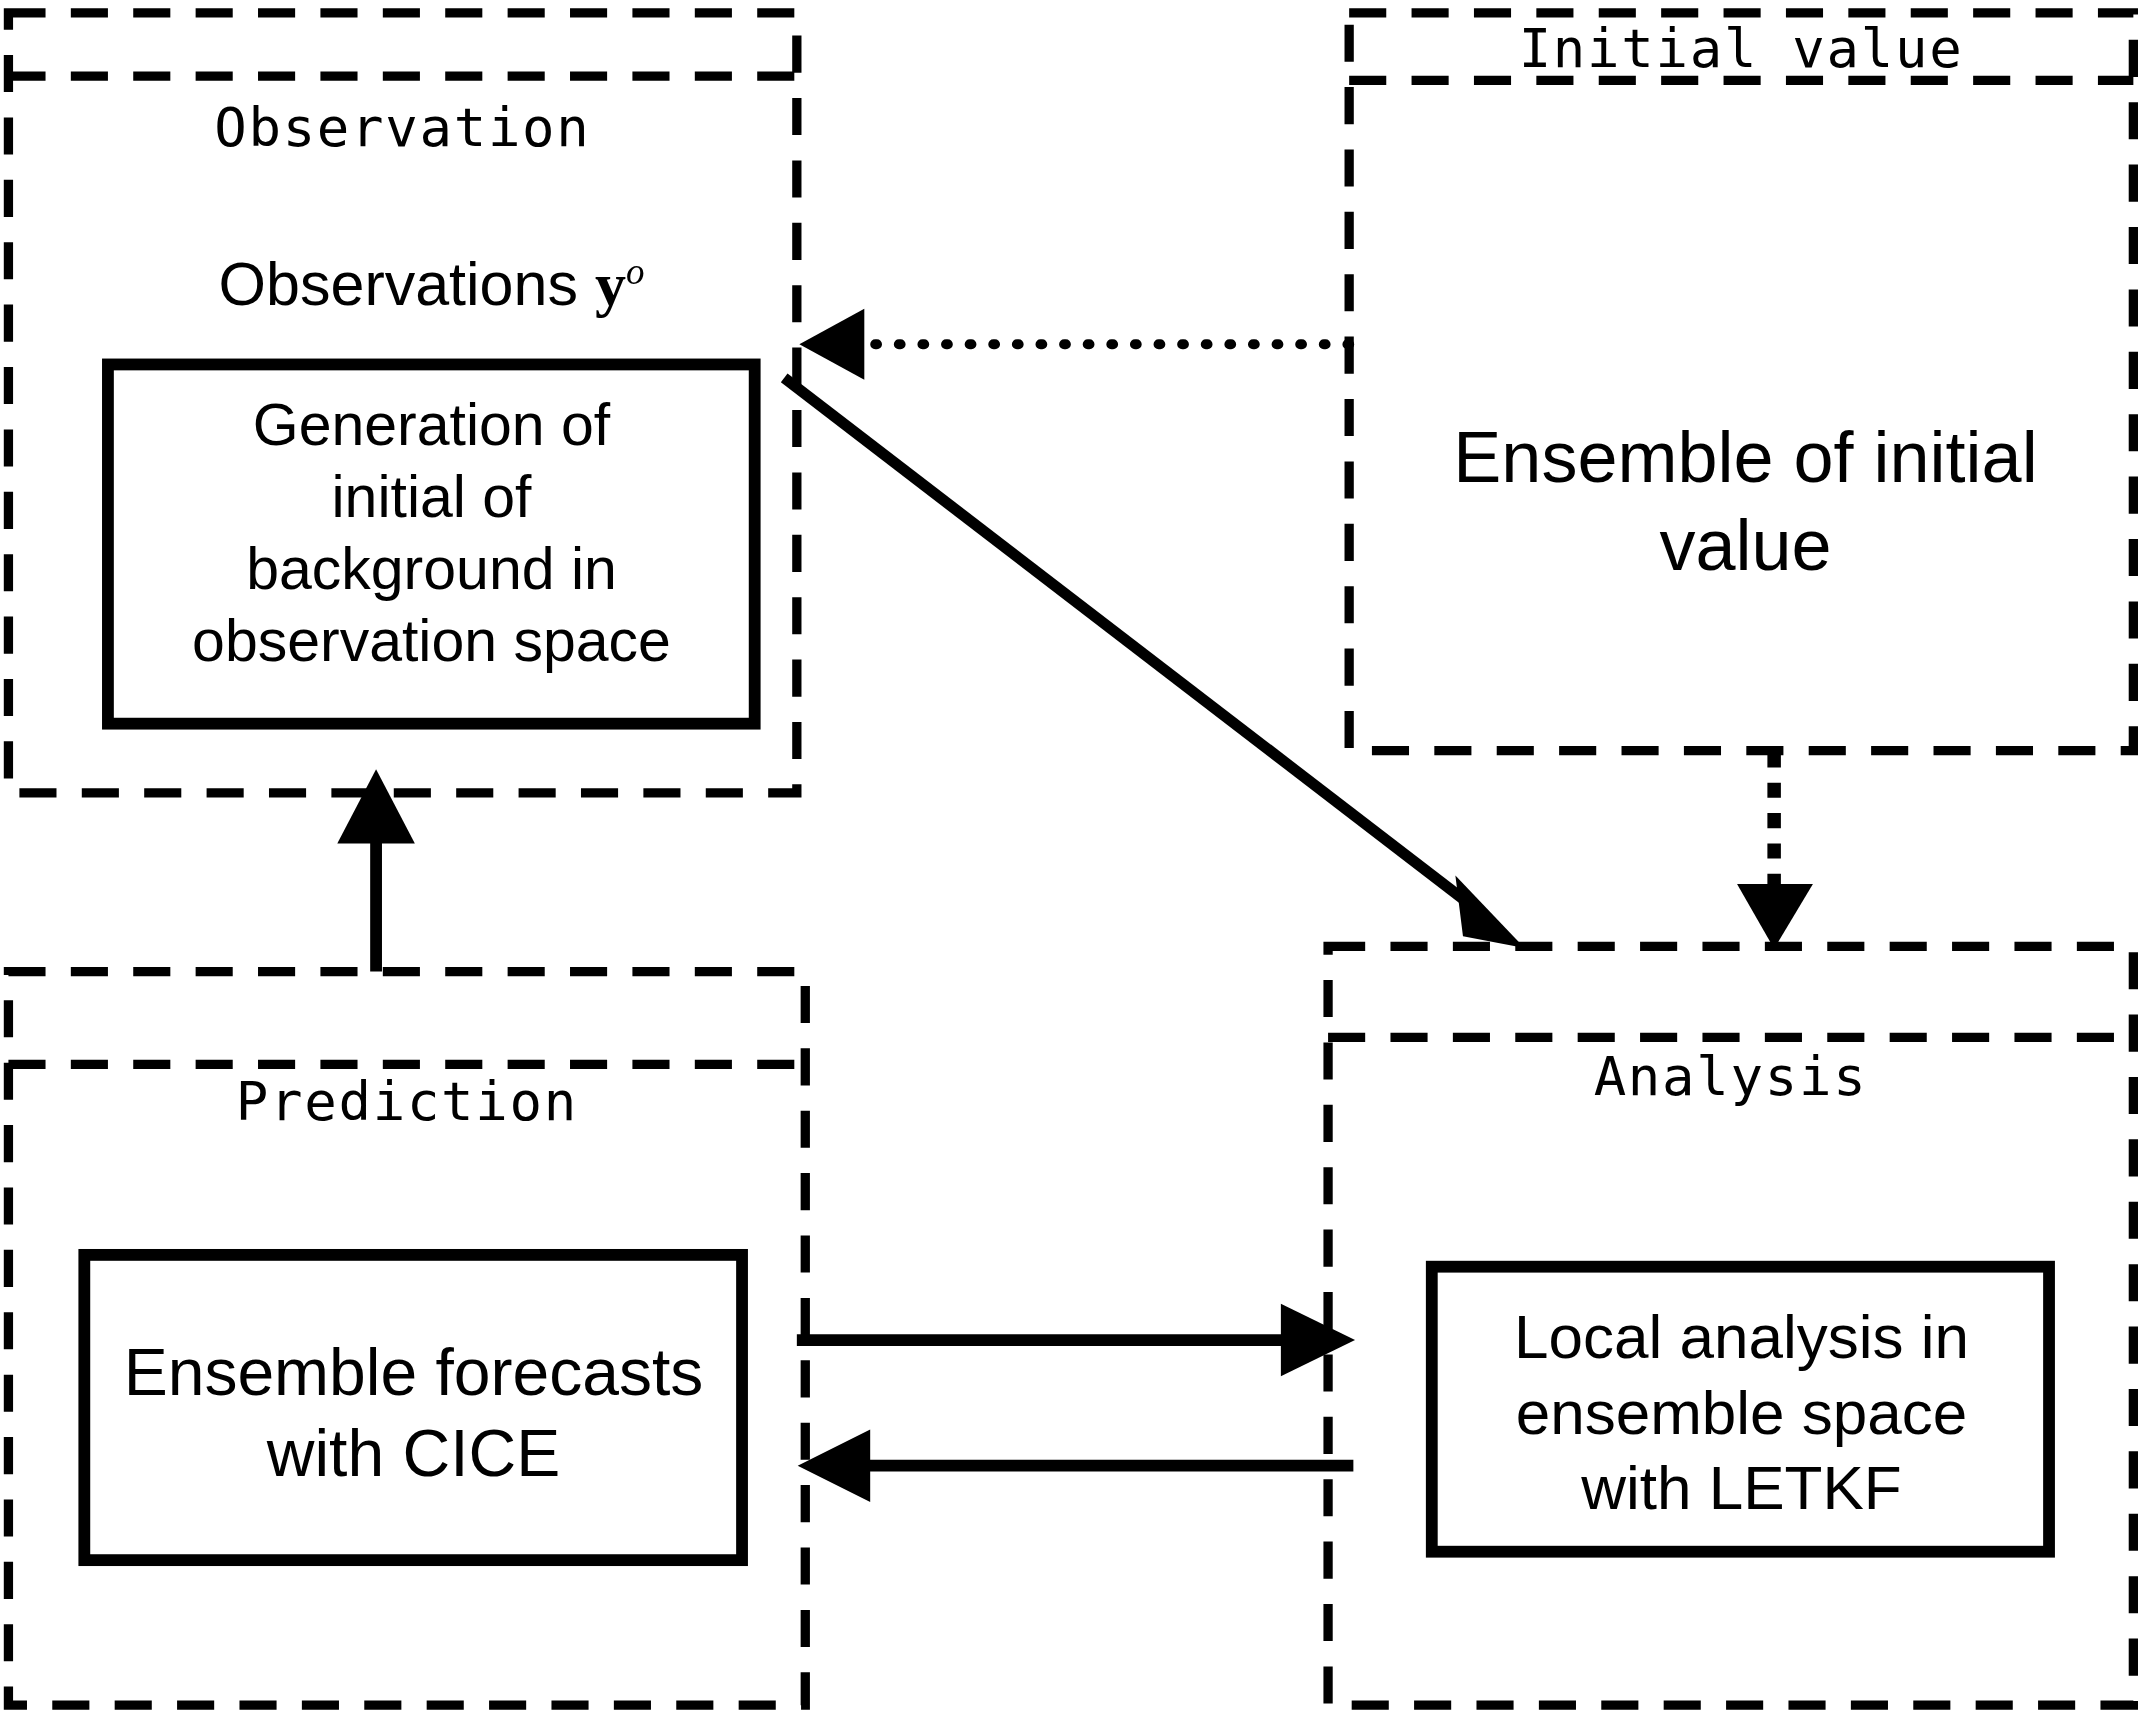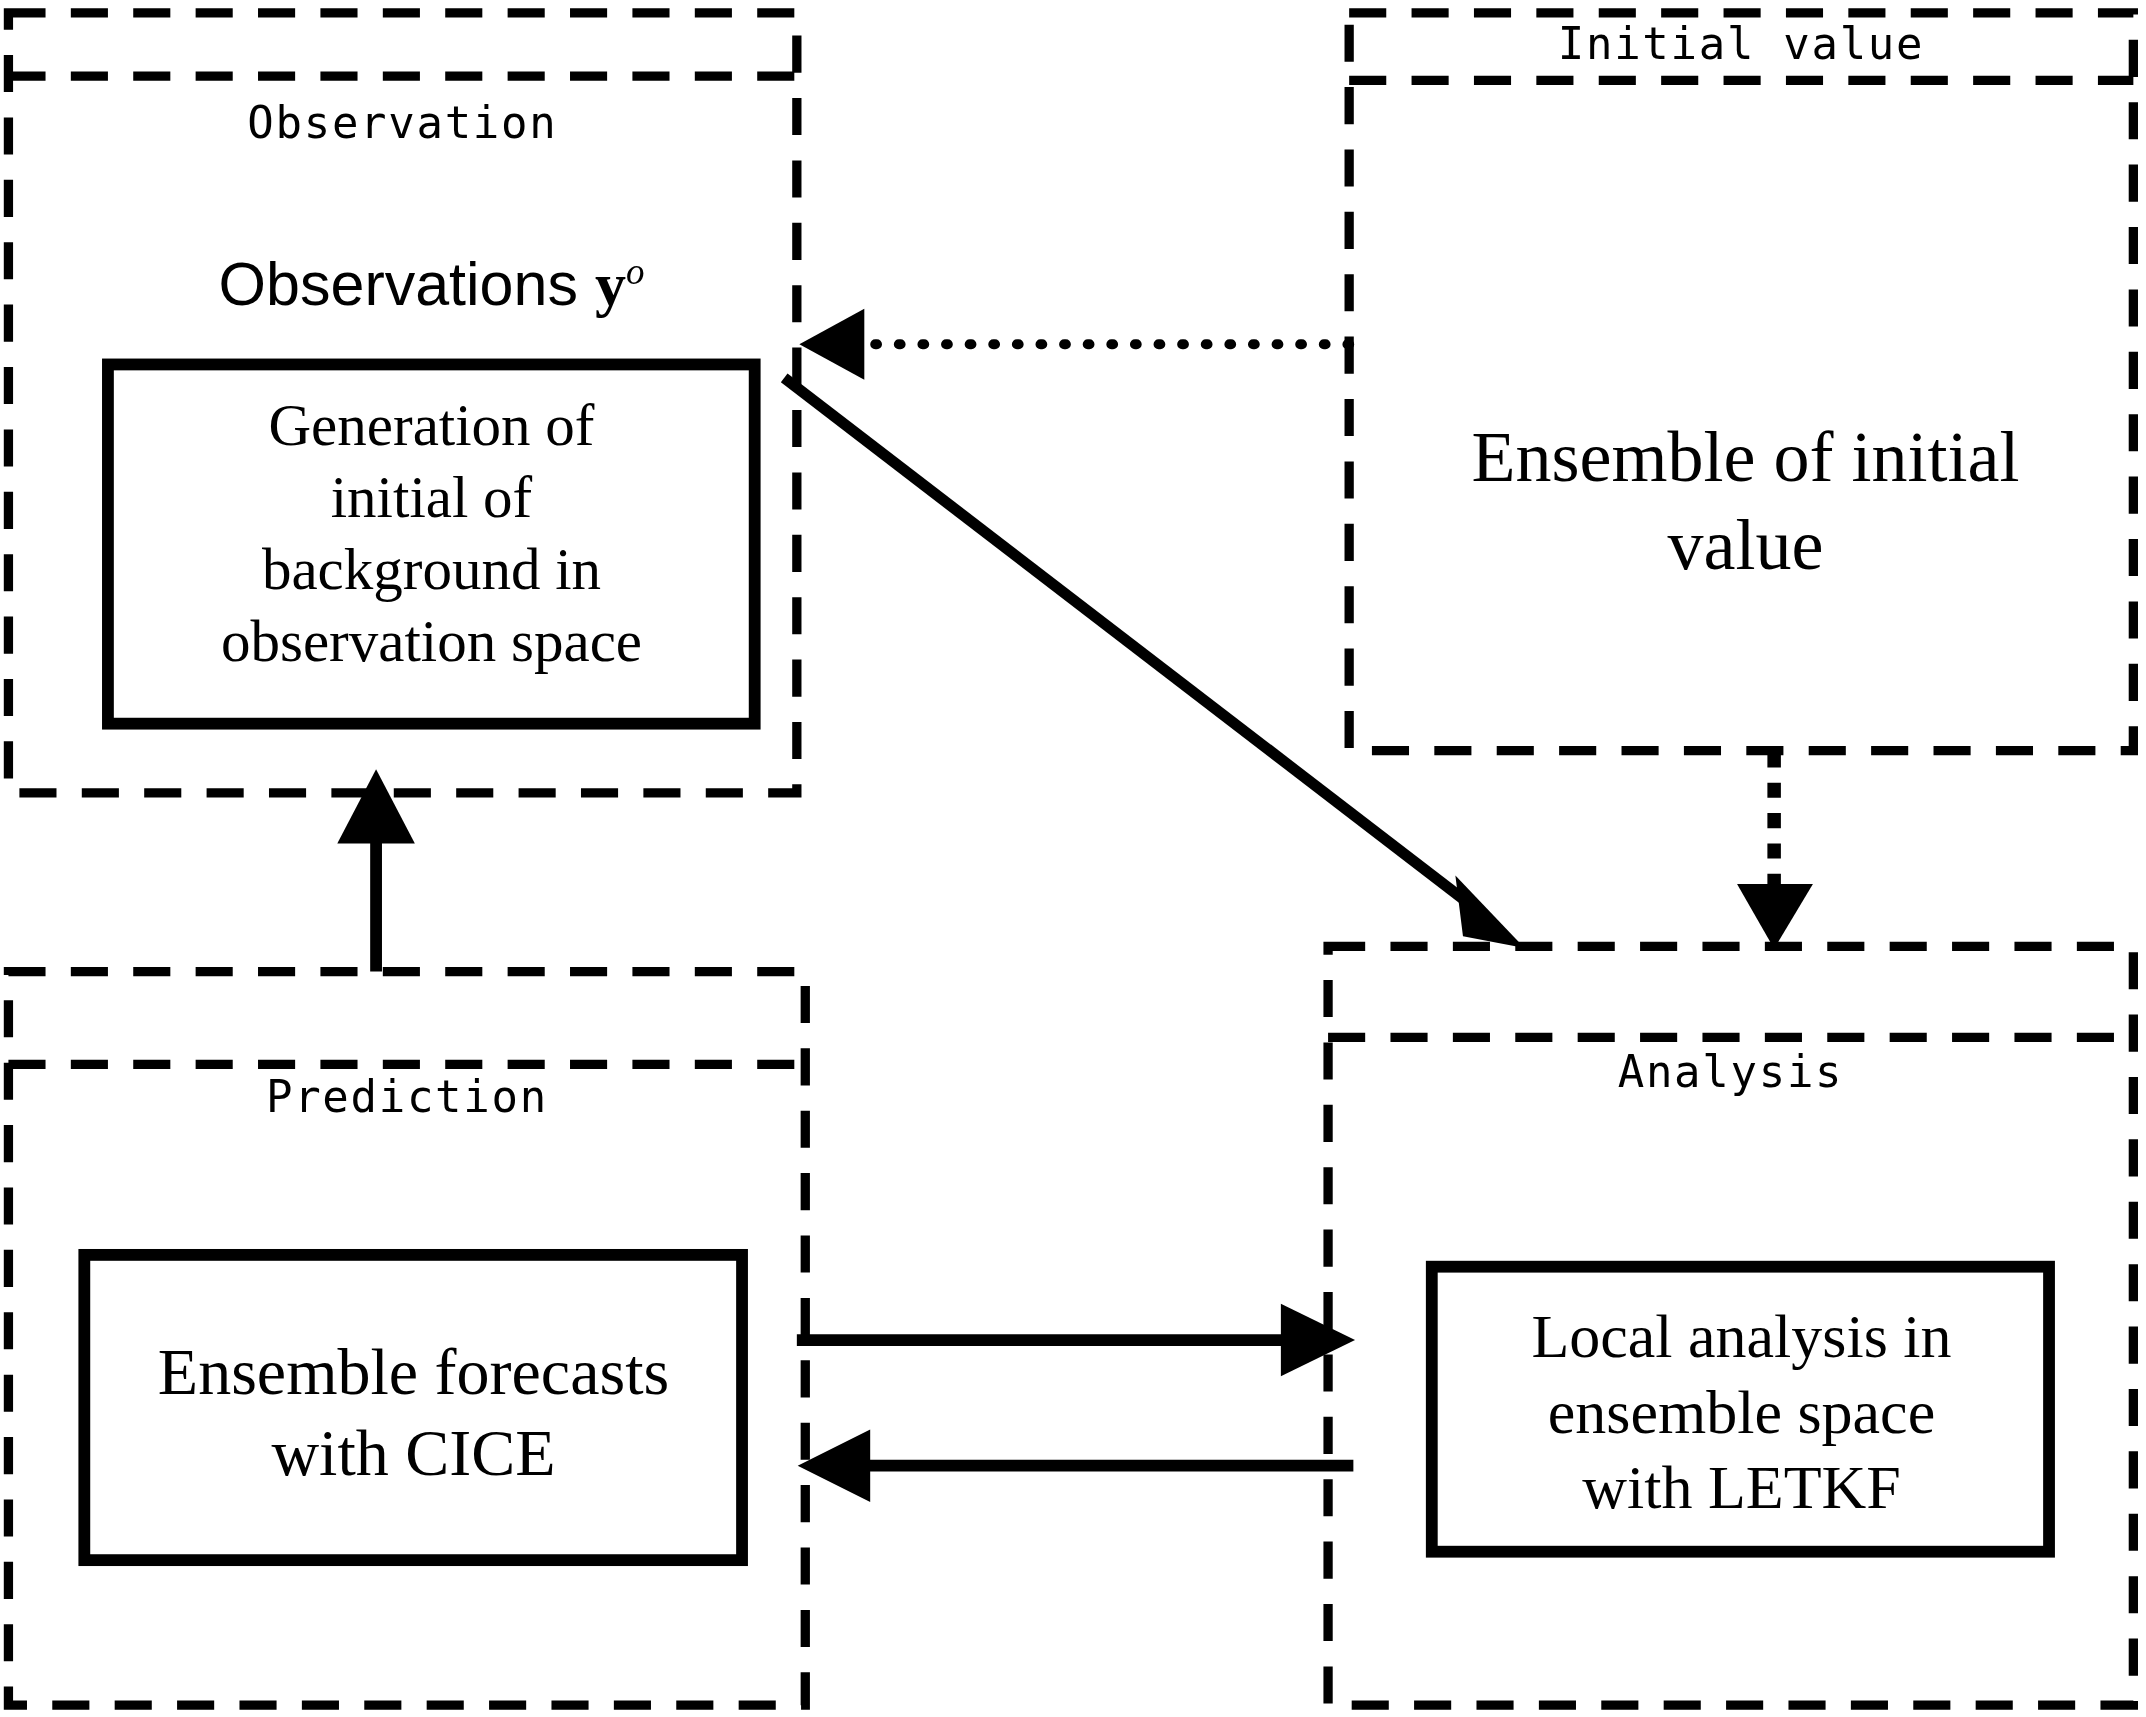--- a/index.html
+++ b/index.html
@@ -20,30 +20,30 @@
   #svg-layer {
     position: absolute;
     left: 0;
     top: 0;
     width: 2146px;
     height: 1718px;
   }
   .grp-title {
     position: absolute;
     font-family: "DejaVu Sans Mono", "Liberation Mono", monospace;
-    font-size: 44px;
+    font-size: 54px;
     letter-spacing: 1.7px;
     color: #000000;
     text-align: center;
     white-space: nowrap;
     line-height: 1;
   }
   .body-text {
     position: absolute;
-    font-family: Liberation Serif, serif;
+    font-family: Liberation Sans, sans-serif;
     font-stretch: condensed;
     color: #000000;
     text-align: center;
     line-height: 1.22;
   }
   .obs-label {
     position: absolute;
     color: #000000;
     text-align: center;
     white-space: nowrap;

